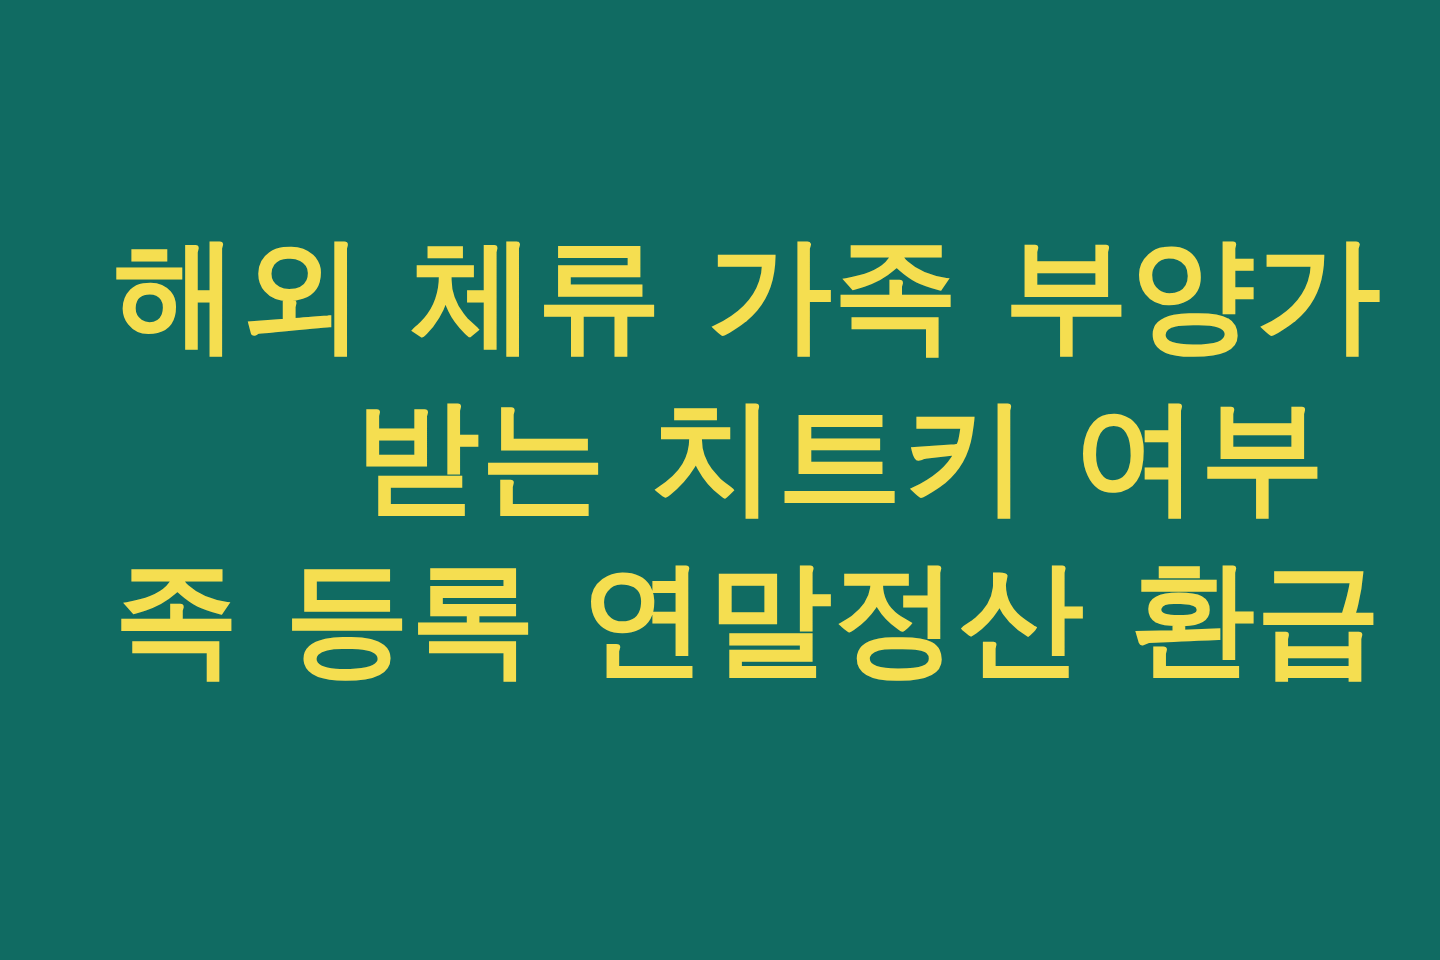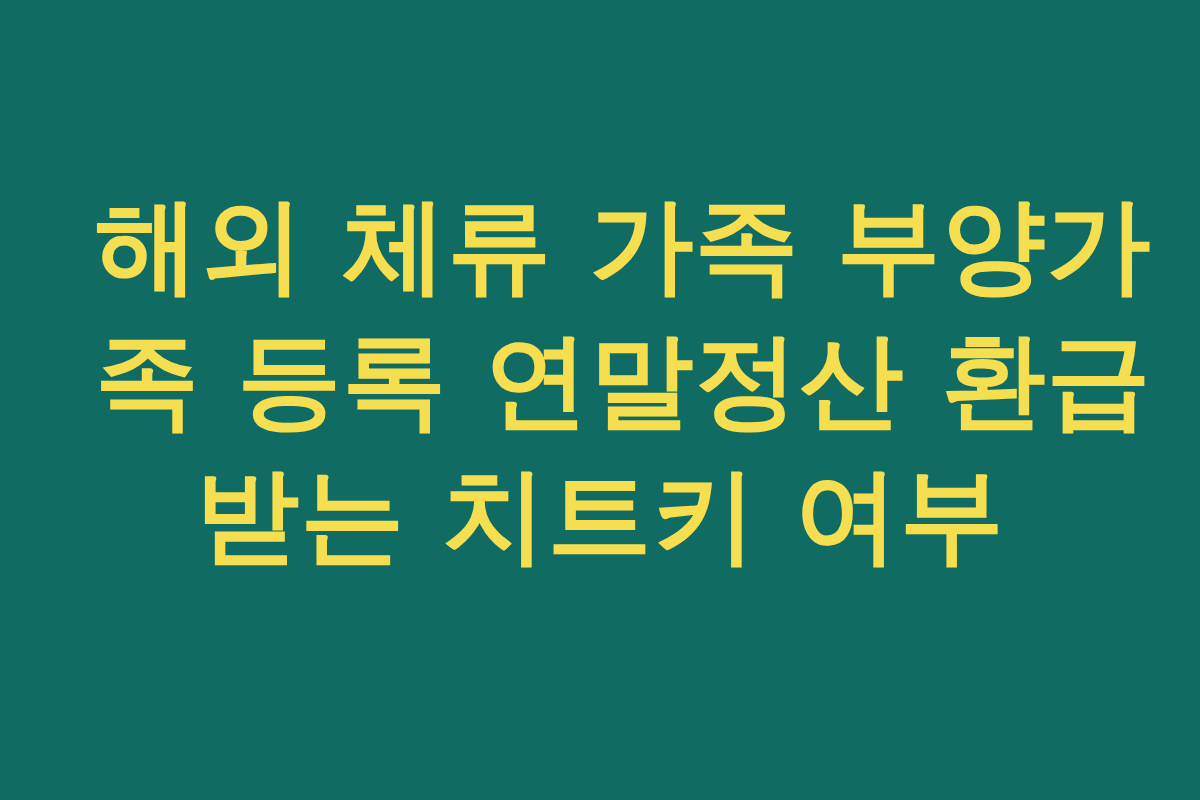--- a/index.html
+++ b/index.html
@@ -19,21 +19,21 @@
     height: 800px;
     background: #106B62;
     display: flex;
     align-items: center;
     justify-content: center;
     box-sizing: border-box;
   }
 
   #title-block {
     width: 1010px;
-    text-align: center;
+    text-align: right;
     
     margin-top: -40px;
   }
 
   .title-line {
     display: block;
     color: #F5DE50;
     font-family: "DejaVu Sans", sans-serif;
     font-size: 104px;
     font-weight: 700;
@@ -45,19 +45,19 @@
 </style>
 </head>
 <body>
 
 <div id="banner" style="background: rgb(16, 107, 98);">
 
   <div id="title-block">
 
     <span class="title-line" style="color: rgb(245, 222, 80);">해외 체류 가족 부양가</span>
 
+    <span class="title-line" style="color: rgb(245, 222, 80);">받는 치트키 여부</span>
+
     <span class="title-line" style="color: rgb(245, 222, 80);">족 등록 연말정산 환급</span>
-
-    <span class="title-line" style="color: rgb(245, 222, 80);">받는 치트키 여부</span>
 
   </div>
 
 </div>
 
 </body></html>

